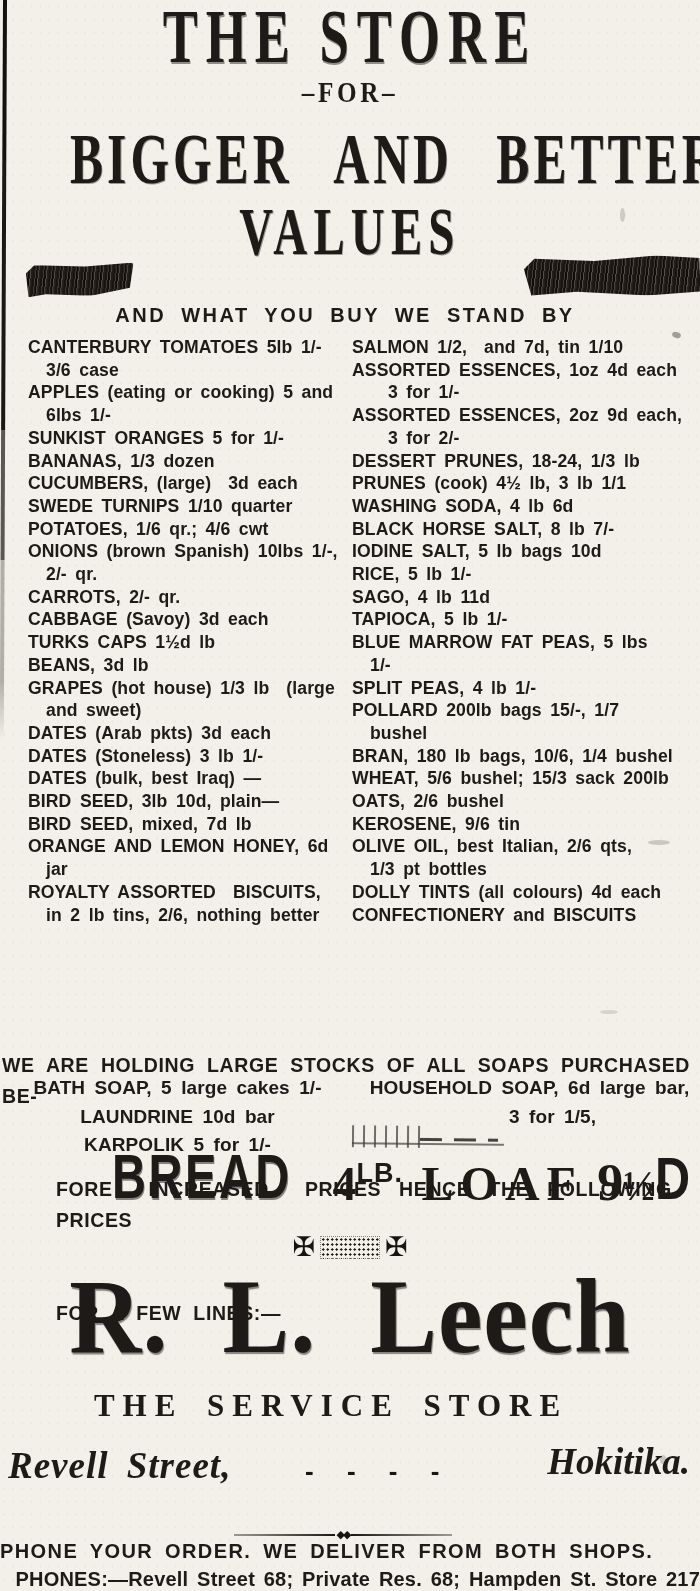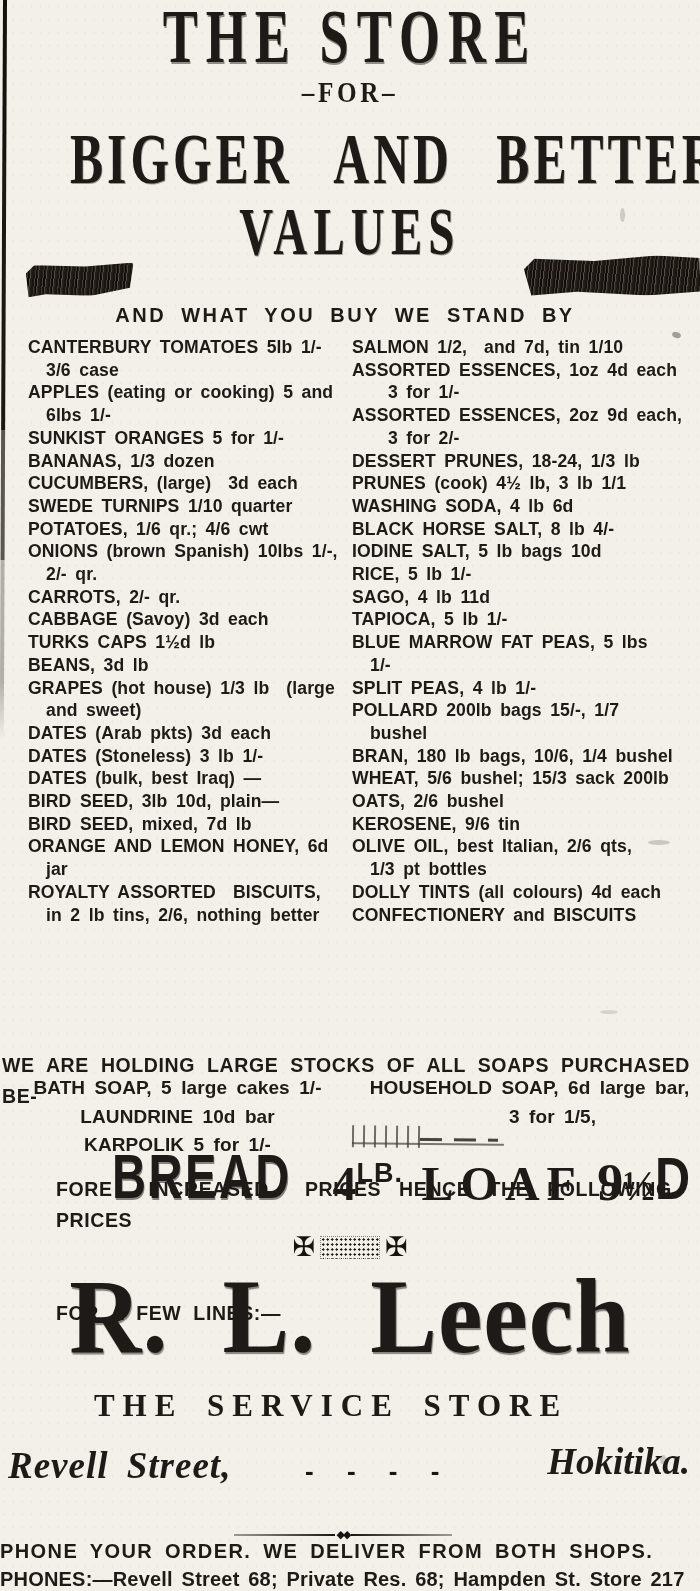--- a/index.html
+++ b/index.html
@@ -131,21 +131,21 @@
     letter-spacing:2px;word-spacing:22px;color:#1a1510;}
   .addr-town{top:1440px;right:10px;font-family:"Liberation Serif",serif;
     font-weight:bold;font-style:italic;font-size:37px;}
   
   .divider{top:1528px;left:234px;width:218px;display:flex;align-items:center;}
   .divider .dline{flex:1;height:2px;background:linear-gradient(90deg,rgba(25,20,15,.4),#1c1712);}
   .divider .dline.r{background:linear-gradient(90deg,#1c1712,rgba(25,20,15,.4));}
   .divider .dmid{font-size:11px;letter-spacing:-2px;padding:0 2px;color:#171310;}
   .phone1{top:1540px;left:0;width:692px;text-align:left;
     font-weight:bold;font-size:20px;letter-spacing:1.4px;word-spacing:5px;white-space:nowrap;}
-  .phone2{top:1568px;left:0;width:700px;text-align:left;
+  .phone2{top:1568px;left:0;width:700px;text-align:right;
     font-weight:bold;font-size:20px;letter-spacing:.2px;word-spacing:3px;white-space:nowrap;}
 </style>
 </head>
 <body>
 
 <div class="page">
 
   <div class="abs vrule"></div>
 
   <div class="abs store-title">THE STORE</div>
@@ -181,21 +181,21 @@
         <div class="item"><div class="l0">ORANGE AND LEMON HONEY, 6d</div><div class="cont">jar</div></div>
         <div class="item"><div class="l0">ROYALTY ASSORTED  BISCUITS,</div><div class="cont">in 2 lb tins, 2/6, nothing better</div></div>
       </div>
     <div class="col-right">
         <div class="item"><div class="l0">SALMON 1/2,  and 7d, tin 1/10</div></div>
         <div class="item"><div class="l0">ASSORTED ESSENCES, 1oz 4d each</div><div class="cont deep">3 for 1/-</div></div>
         <div class="item"><div class="l0">ASSORTED ESSENCES, 2oz 9d each,</div><div class="cont deep">3 for 2/-</div></div>
         <div class="item"><div class="l0">DESSERT PRUNES, 18-24, 1/3 lb</div></div>
         <div class="item"><div class="l0">PRUNES (cook) 4½ lb, 3 lb 1/1</div></div>
         <div class="item"><div class="l0">WASHING SODA, 4 lb 6d</div></div>
-        <div class="item"><div class="l0">BLACK HORSE SALT, 8 lb 4/-</div></div>
+        <div class="item"><div class="l0">BLACK HORSE SALT, 8 lb 7/-</div></div>
         <div class="item"><div class="l0">IODINE SALT, 5 lb bags 10d</div></div>
         <div class="item"><div class="l0">RICE, 5 lb 1/-</div></div>
         <div class="item"><div class="l0">SAGO, 4 lb 11d</div></div>
         <div class="item"><div class="l0">TAPIOCA, 5 lb 1/-</div></div>
         <div class="item"><div class="l0">BLUE MARROW FAT PEAS, 5 lbs</div><div class="cont">1/-</div></div>
         <div class="item"><div class="l0">SPLIT PEAS, 4 lb 1/-</div></div>
         <div class="item"><div class="l0">POLLARD 200lb bags 15/-, 1/7</div><div class="cont">bushel</div></div>
         <div class="item"><div class="l0">BRAN, 180 lb bags, 10/6, 1/4 bushel</div></div>
         <div class="item"><div class="l0">WHEAT, 5/6 bushel; 15/3 sack 200lb</div></div>
         <div class="item"><div class="l0">OATS, 2/6 bushel</div></div>

